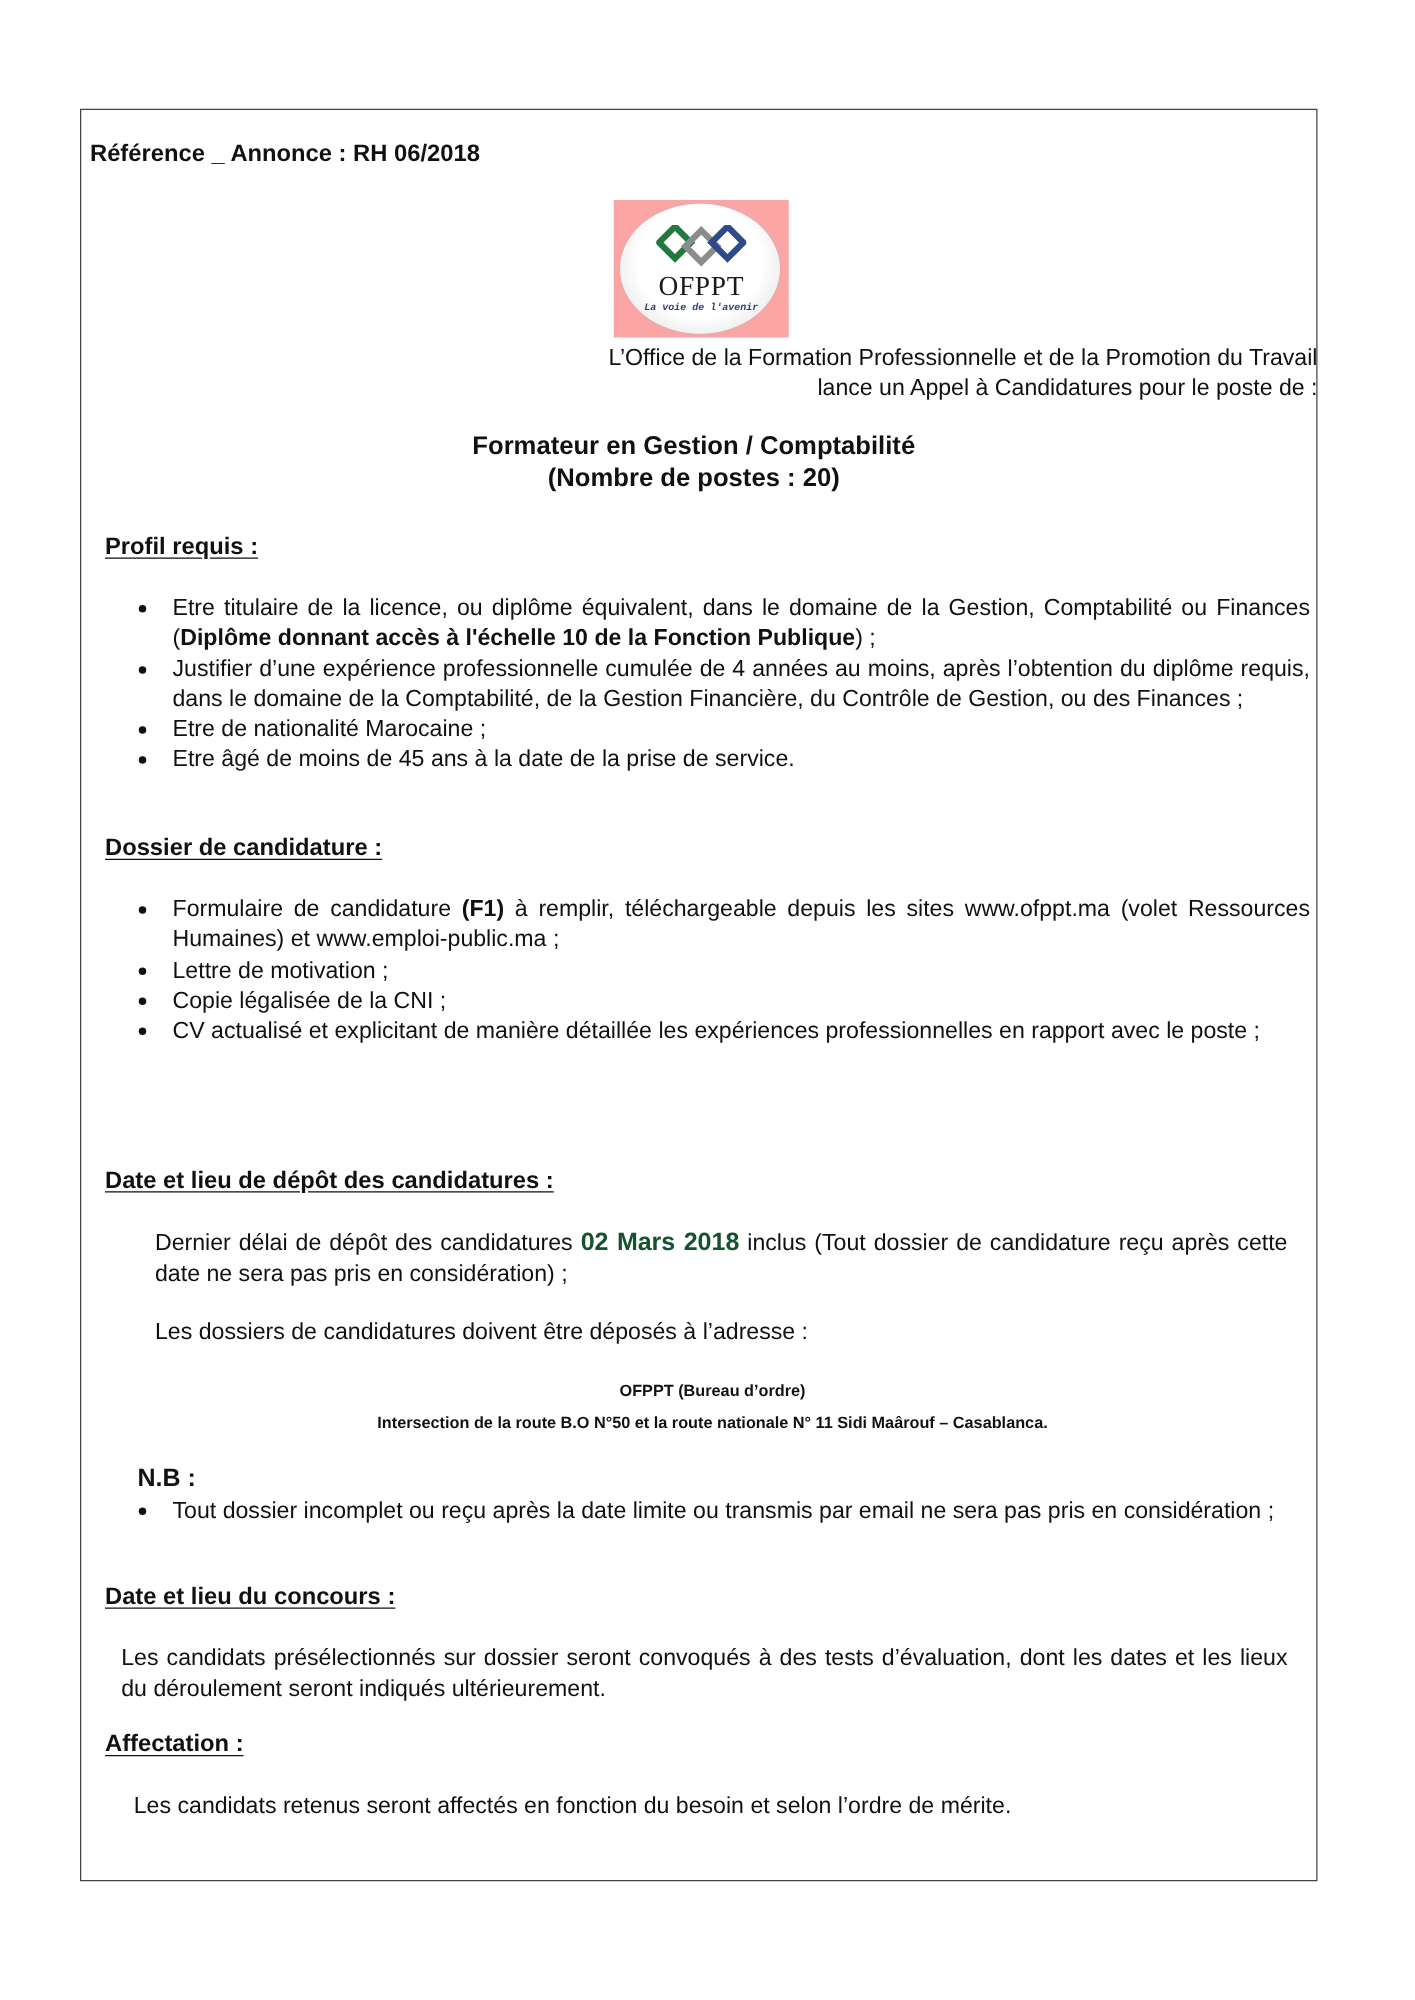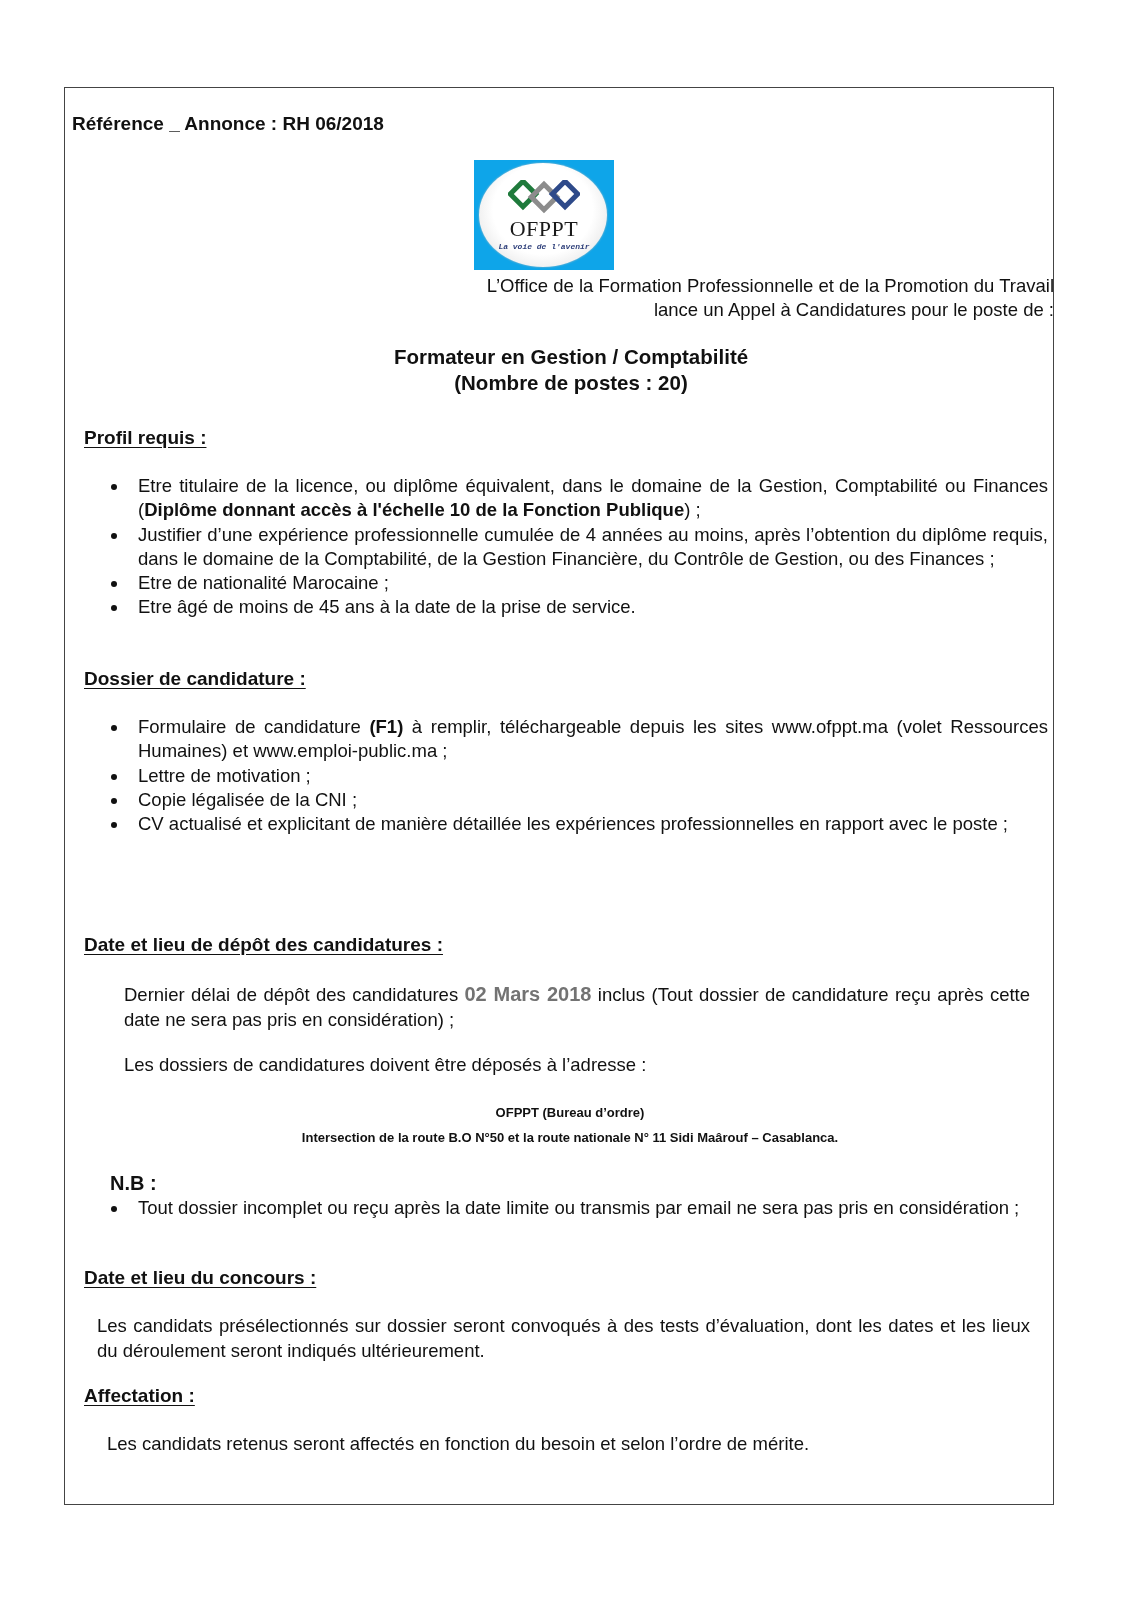--- a/index.html
+++ b/index.html
@@ -9,22 +9,22 @@
     }
     .frame {
       position: absolute; left: 64px; top: 87px; width: 990px; height: 1418px;
       border: 1.5px solid #444444; box-sizing: border-box;
     }
     .abs { position: absolute; }
     .ref {
       left: 72px; top: 113px; font-size: 19px; font-weight: bold;
     }
     .logo {
-      left: 474px; top: 160px; width: 140px; height: 110px;
-      background: #0ea5e9;
+      left: 491px; top: 160px; width: 140px; height: 110px;
+      background: #fca5a5;
     }
     .logo-disc {
       position: absolute; left: 5px; top: 3px; width: 128px; height: 104px; border-radius: 50%;
       background: radial-gradient(ellipse at 50% 45%, #ffffff 55%, #e9e9e9 80%, #cfcfcf 100%);
       box-shadow: 0 0 2px #bdbdbd;
     }
     .logo-text {
       position: absolute; left: 0; right: 0; top: 56px; text-align: center;
       font-family: "Liberation Serif", serif; font-size: 22px; color: #1a1a1a; letter-spacing: 0.5px;
     }
@@ -32,40 +32,40 @@
       position: absolute; left: 0; right: 0; top: 82px; text-align: center;
       font-family: Liberation Mono, monospace; font-style: italic; font-weight: bold;
       font-size: 8px; color: #2e3f7a;
     }
     .logo-svg { position: absolute; left: 34px; top: 20px; }
     .intro {
       left: 64px; width: 990px; text-align: right; font-size: 18.5px; line-height: 24px;
       top: 274px;
     }
     .title {
-      left: 76px; width: 990px; text-align: center; font-size: 20.5px; font-weight: bold;
+      left: 60px; width: 990px; text-align: center; font-size: 20.5px; font-weight: bold;
       line-height: 26px; top: 344px;
     }
     .section-h {
       left: 84px; font-size: 19px; font-weight: bold; text-decoration: underline;
       text-underline-offset: 3px;
     }
     ul.blist {
       position: absolute; left: 108px; width: 910px; margin: 0; padding: 0 0 0 30px;
       list-style: none; font-size: 18.5px; line-height: 24.3px; text-align: justify;
     }
     ul.blist li { position: relative; }
     ul.blist li::before {
       content: ""; position: absolute; left: -27px; top: 10px; width: 6px; height: 6px;
       border-radius: 50%; background: #111;
     }
     .para {
       font-size: 18.5px; line-height: 24.5px; text-align: justify;
     }
-    .date-hl { color: #737373; font-weight: bold; font-size: 20px; }
+    .date-hl { color: #14532d; font-weight: bold; font-size: 20px; }
     .addr {
       left: 64px; width: 1012px; text-align: center; font-size: 13px; font-weight: bold;
       line-height: 25px; top: 1100px;
     }
     .nb { left: 110px; top: 1172px; font-size: 20px; font-weight: bold; text-align: right; }
   </style>
 </head>
 <body>
 
 <div class="frame"></div>

